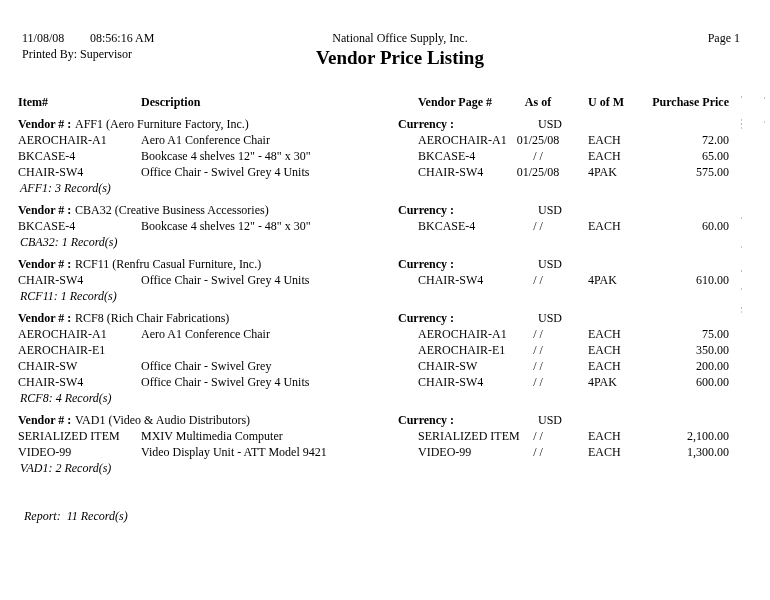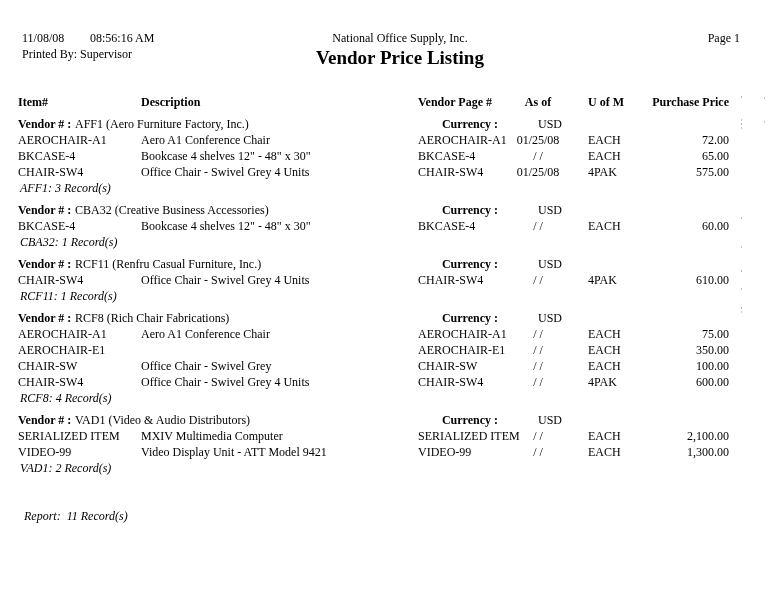--- a/index.html
+++ b/index.html
@@ -23,21 +23,21 @@
   
   .row{position:relative;height:16px;}
   .row span{position:absolute;top:0;white-space:pre;}
   .c-item   {left:18px;}
   .c-desc   {left:141px;}
   .c-part   {left:418px;}
   .c-asof   {left:500px;width:76px;text-align:center;}
   .c-uom    {left:588px;}
   .c-price  {left:629px;width:100px;text-align:right;}
   .c-vendor {left:75px;}
-  .c-currlab{left:398px;width:100px;text-align:right;font-weight:bold;}
+  .c-currlab{left:398px;width:100px;text-align:left;font-weight:bold;}
   .c-curr   {left:538px;}
   .c-summary{left:20px;font-style:italic;}
   .colhead span{font-weight:bold;}
   .bold{font-weight:bold;}
   .group{margin-top:6px;}
   .report-summary-row{margin-top:32px;}
   .report-summary-row .c-summary{left:24px;}
   
   .edge-artifacts{
     position:absolute;left:741px;top:96px;width:1px;height:2px;background:#b9b9b9;
@@ -179,21 +179,21 @@
     <span class="c-uom">EACH</span>
     <span class="c-price">350.00</span>
   </div>
 
   <div class="row">
     <span class="c-item">CHAIR-SW</span>
     <span class="c-desc">Office Chair - Swivel Grey</span>
     <span class="c-part">CHAIR-SW</span>
     <span class="c-asof">/ /</span>
     <span class="c-uom">EACH</span>
-    <span class="c-price">100.00</span>
+    <span class="c-price">200.00</span>
   </div>
 
   <div class="row">
     <span class="c-item">CHAIR-SW4</span>
     <span class="c-desc">Office Chair - Swivel Grey 4 Units</span>
     <span class="c-part">CHAIR-SW4</span>
     <span class="c-asof">/ /</span>
     <span class="c-uom">4PAK</span>
     <span class="c-price">600.00</span>
   </div>

